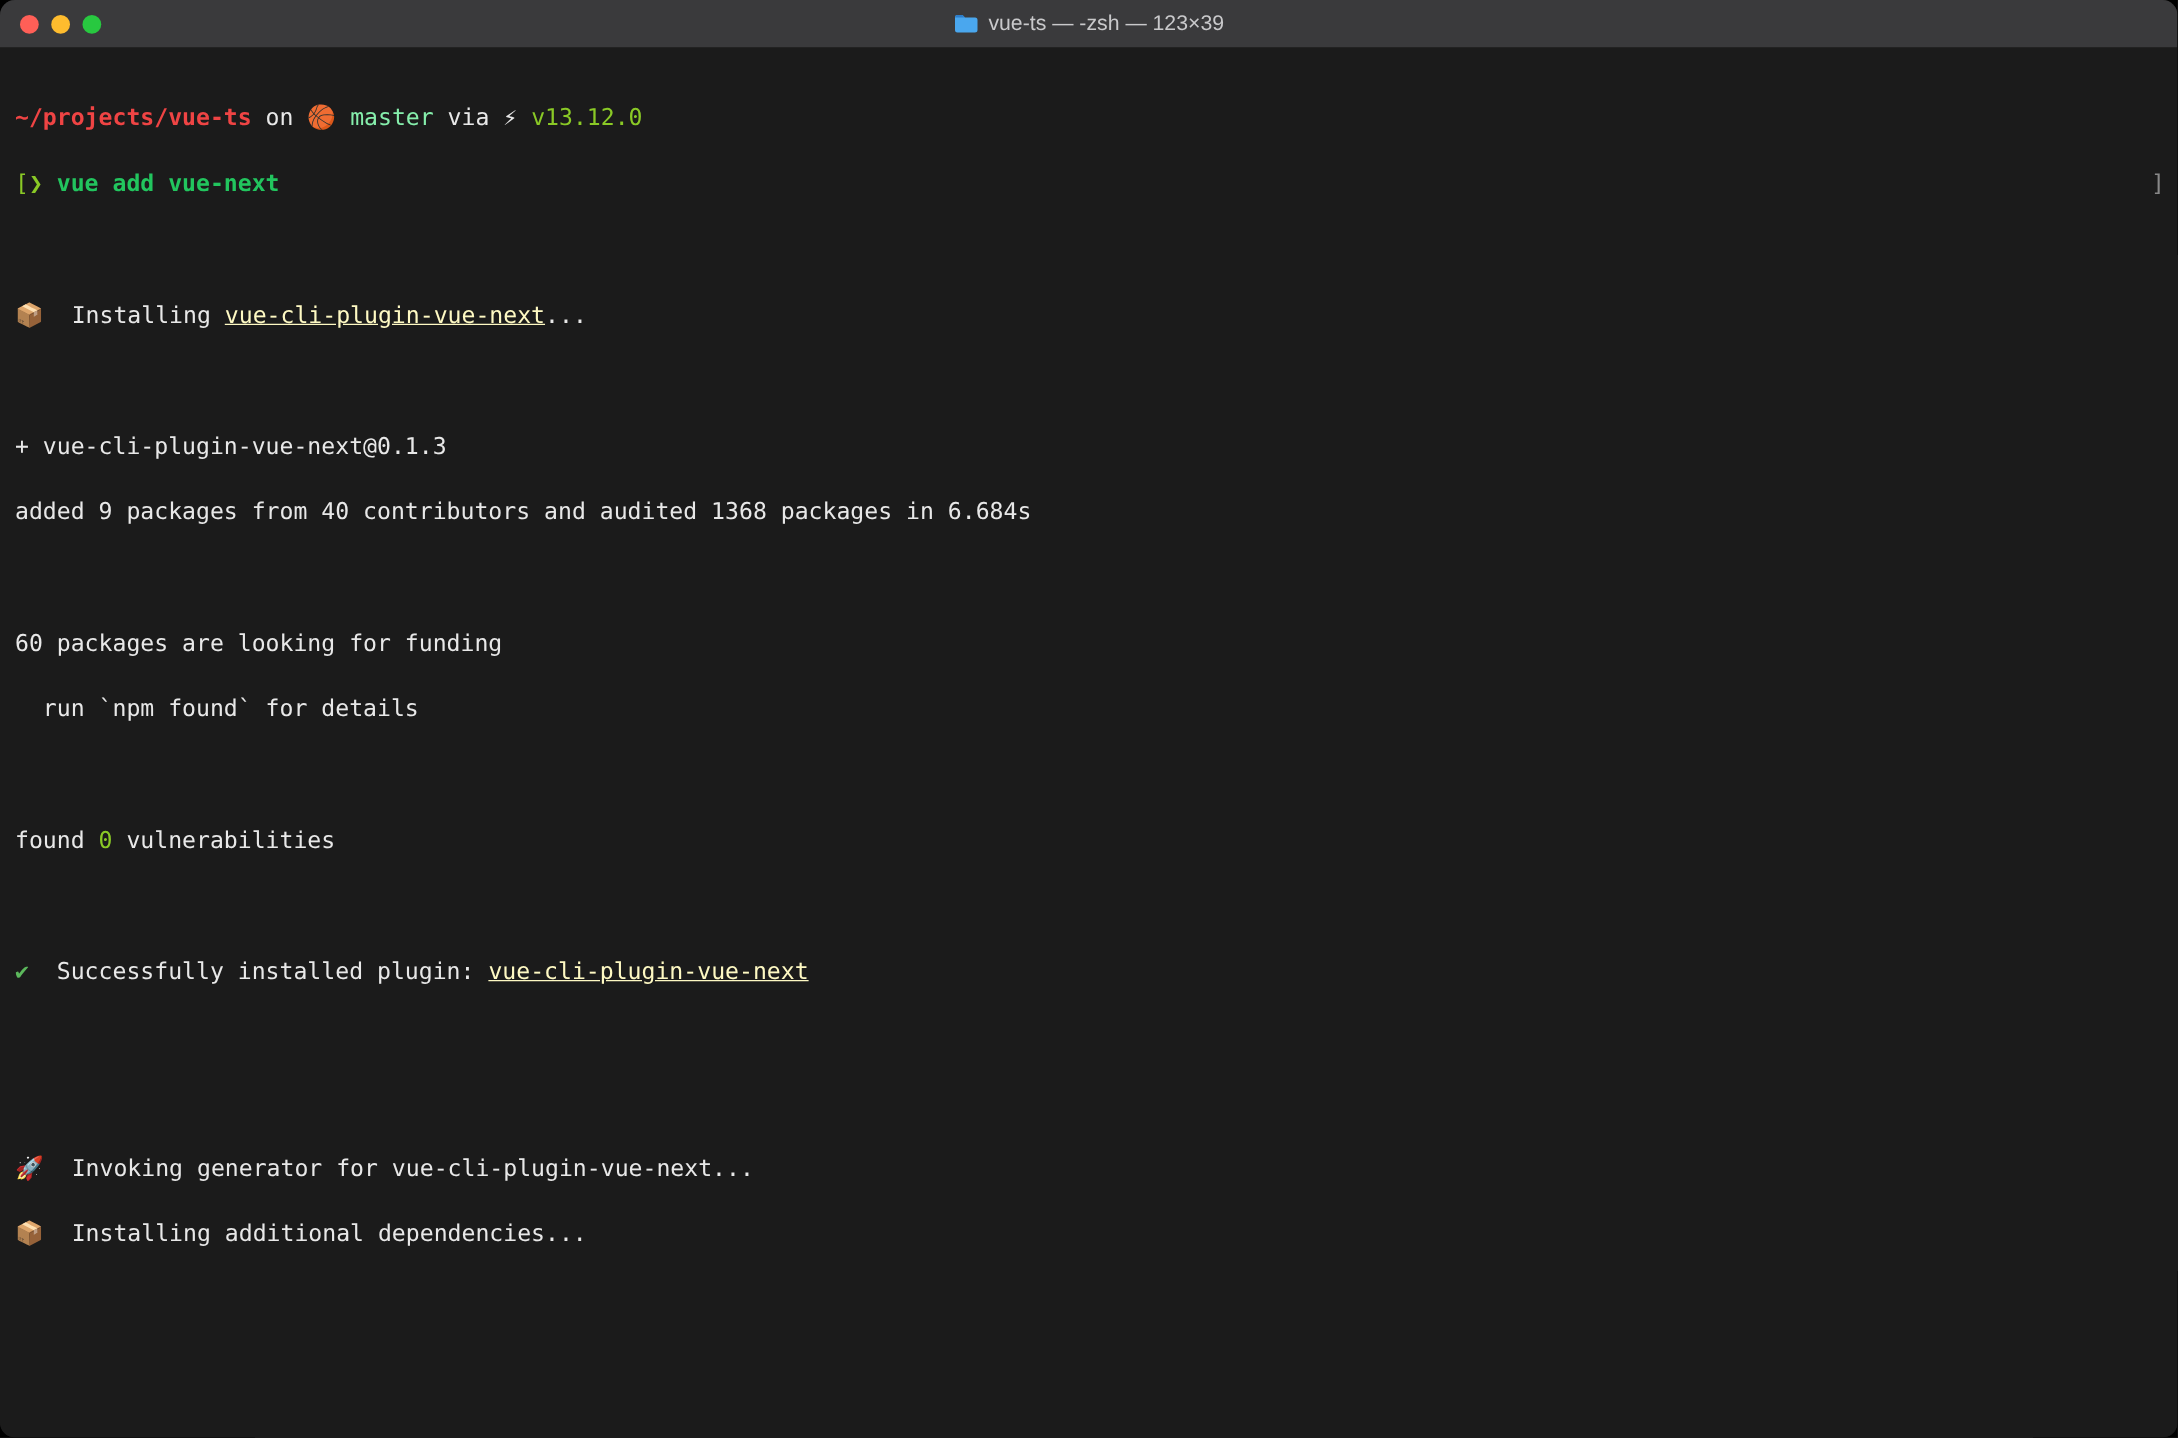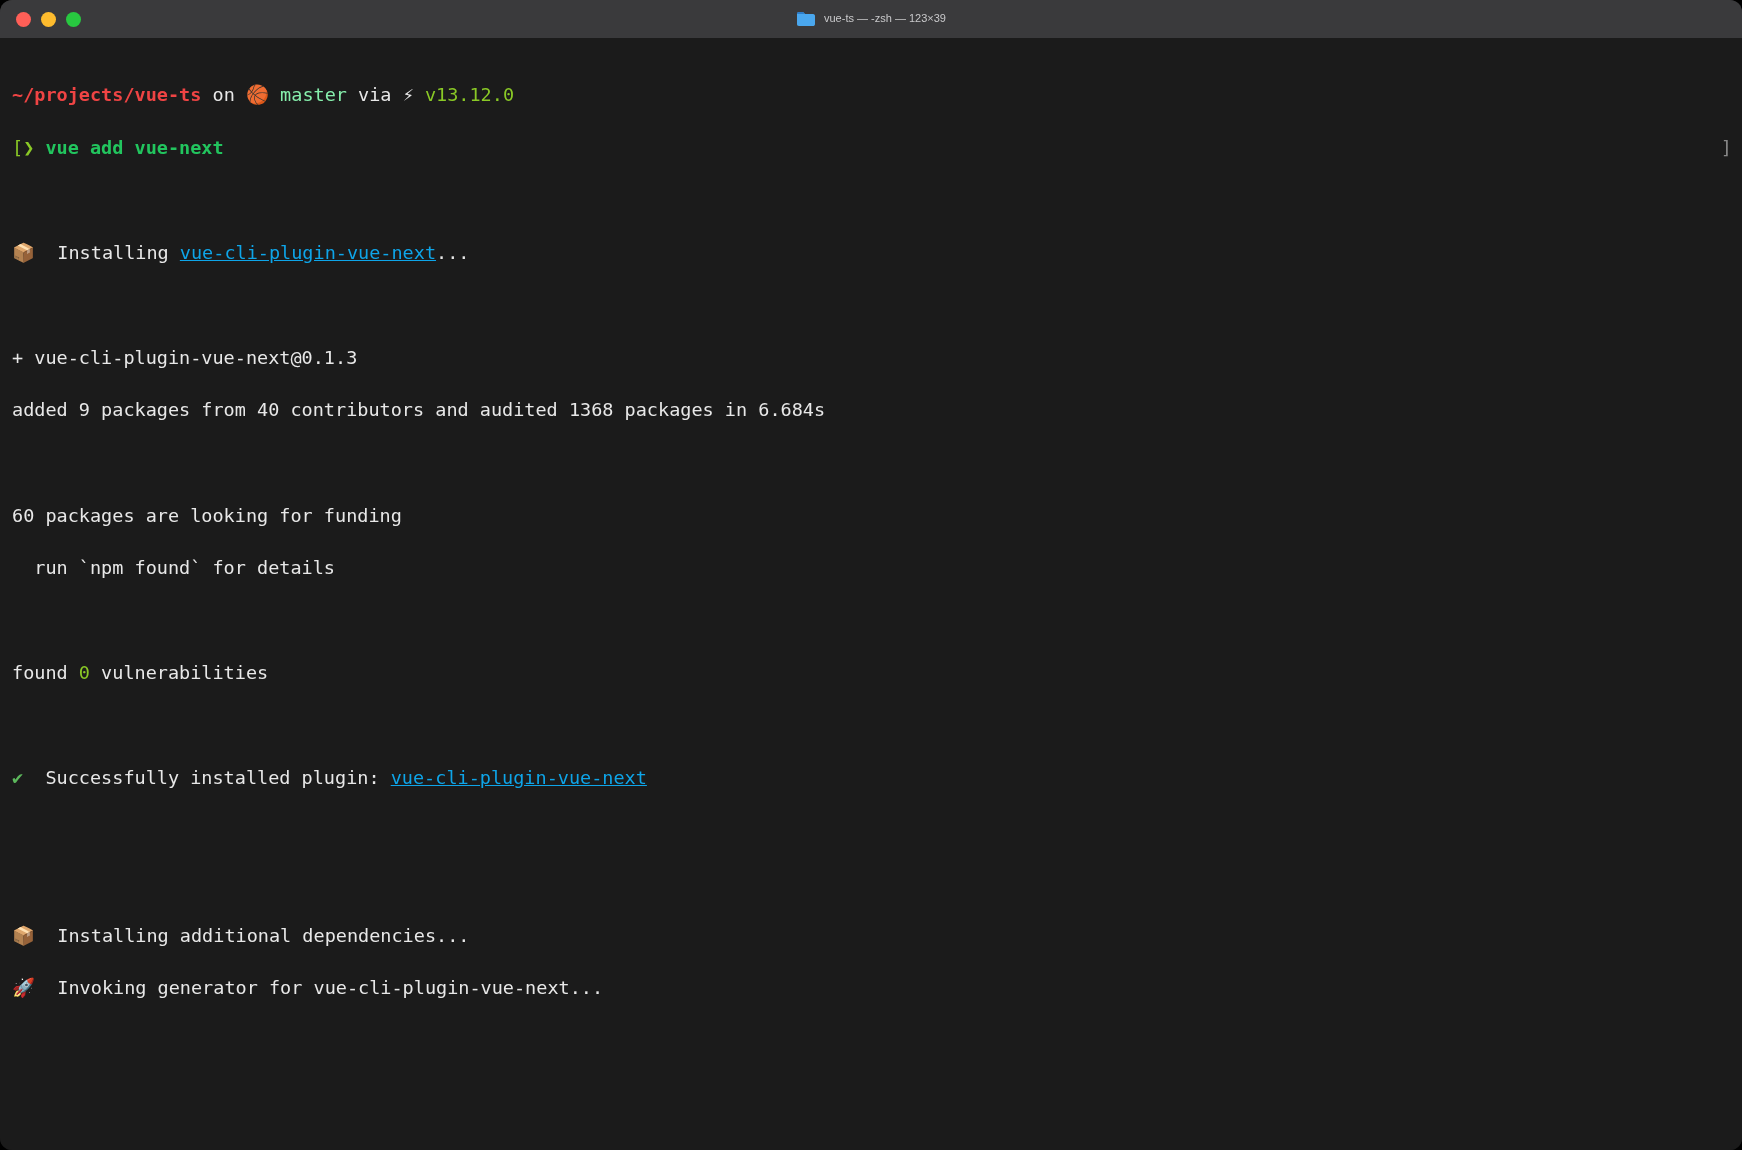--- a/index.html
+++ b/index.html
@@ -41,35 +41,35 @@
   .light.green { background: #28c840; }
   .title-center {
     position: absolute;
     left: 0; right: 0;
     display: flex;
     justify-content: center;
     align-items: center;
     gap: 8px;
     color: #c9c9cb;
     font-family: -apple-system, "Helvetica Neue", Arial, sans-serif;
-    font-size: 11px;
+    font-size: 17px;
     pointer-events: none;
   }
   .folder-icon { width: 20px; height: 16px; }
   .terminal {
     flex: 1;
     background: #1b1b1b;
     padding: 18px 12px 10px 12px;
     white-space: pre;
     font-variant-ligatures: none;
     position: relative;
   }
   .line { min-height: 1.42em; }
   .cyan { color: #ef4444; font-weight: bold; }
-  .cyan-nb { color: #0ea5e9; }
+  .cyan-nb { color: #fef9c3; }
   .purple { color: #86efac; font-weight: normal; }
   .yellow { color: #e3cc3c; font-weight: bold; }
   .green { color: #8ac926; font-weight: normal; }
   .green-check { color: #5cb85c; }
   .red { color: #e55a5a; font-weight: bold; }
   .white { color: #22c55e; font-weight: bold; }
   .underline { text-decoration: underline; }
   .bracket-right {
     position: absolute;
     right: 10px;
@@ -106,22 +106,22 @@
 <div class="line">added 9 packages from 40 contributors and audited 1368 packages in 6.684s</div>
 <div class="line"> </div>
 <div class="line">60 packages are looking for funding</div>
 <div class="line">  run `npm found` for details</div>
 <div class="line"> </div>
 <div class="line"><span>found </span><span class="green">0</span><span> vulnerabilities</span></div>
 <div class="line"> </div>
 <div class="line"><span class="green-check">✔</span><span>  Successfully installed plugin: </span><span class="cyan-nb underline">vue-cli-plugin-vue-next</span></div>
 <div class="line"> </div>
 <div class="line"> </div>
+<div class="line"><span>🚀 </span><span> Invoking generator for vue-cli-plugin-vue-next...</span></div>
 <div class="line"><span>📦 </span><span> Installing additional dependencies...</span></div>
-<div class="line"><span>🚀 </span><span> Invoking generator for vue-cli-plugin-vue-next...</span></div>
 <div class="line"> </div>
 <div class="line"> </div>
 
 
 
 
 
 
 
 

